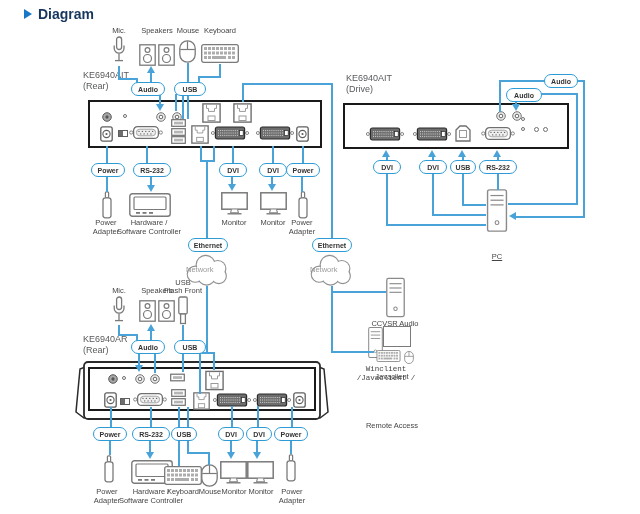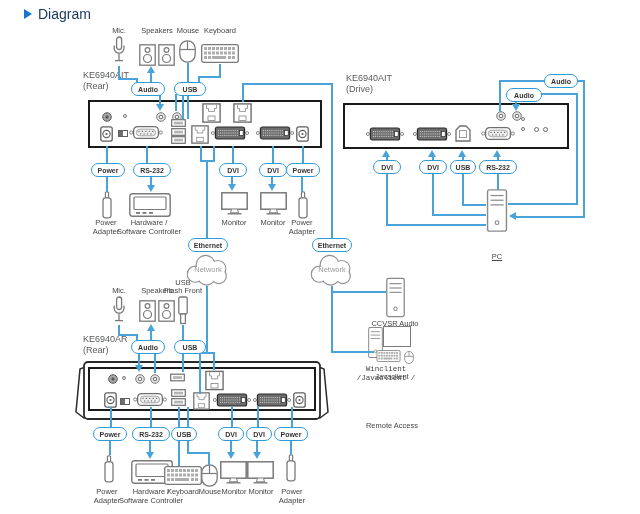--- a/index.html
+++ b/index.html
@@ -14,24 +14,24 @@
   .lbl{position:absolute;font-size:7.5px;line-height:1.15;color:#454545;text-align:center;z-index:4;}
   .devlbl{position:absolute;font-size:9px;color:#57595b;line-height:1.25;z-index:4;text-align:left;}
   .panel{position:absolute;background:#fff;border:2px solid #1a1a1a;z-index:2;box-sizing:border-box;}
   .port{position:absolute;z-index:5;}
   .ico{position:absolute;z-index:4;}
   .ar{position:absolute;width:0;height:0;z-index:8;}
   .ar.up{border-left:4.5px solid transparent;border-right:4.5px solid transparent;border-bottom:7px solid #4aa3d8;}
   .ar.down{border-left:4.5px solid transparent;border-right:4.5px solid transparent;border-top:7px solid #4aa3d8;}
   .ar.left{border-top:4.5px solid transparent;border-bottom:4.5px solid transparent;border-right:7px solid #4aa3d8;}
   .dotport{position:absolute;border:1px solid #6f6f6f;border-radius:50%;background:#fff;z-index:5;box-sizing:border-box;}
-  .nettext{position:absolute;font-size:7.5px;color:#9b9b9b;text-align:center;z-index:5;}
+  .nettext{position:absolute;font-size:7.5px;color:#9b9b9b;z-index:5;}
   #title{position:absolute;left:24px;top:6px;display:flex;align-items:center;z-index:9;}
   #title .bullet{width:0;height:0;border-left:8px solid #1778c8;border-top:5px solid transparent;border-bottom:5px solid transparent;margin-right:6px;}
-  #title .text{font-size:14px;font-weight:400;color:#17365d;}
+  #title .text{font-size:14px;font-weight:700;color:#17365d;}
   .monbox{position:absolute;border:1.3px solid #7a7a7a;background:#fff;z-index:4;box-sizing:border-box;}
 </style>
 </head>
 <body>
 
 <div id="canvas">
 
   <svg width="0" height="0" style="position:absolute">
     <defs>
       <symbol id="i-mic" viewBox="0 0 14 30">

